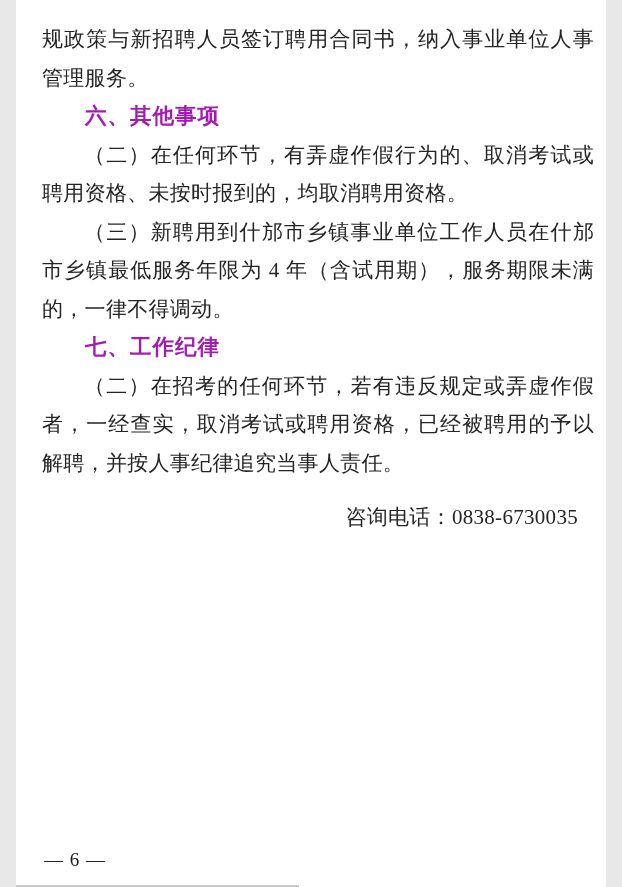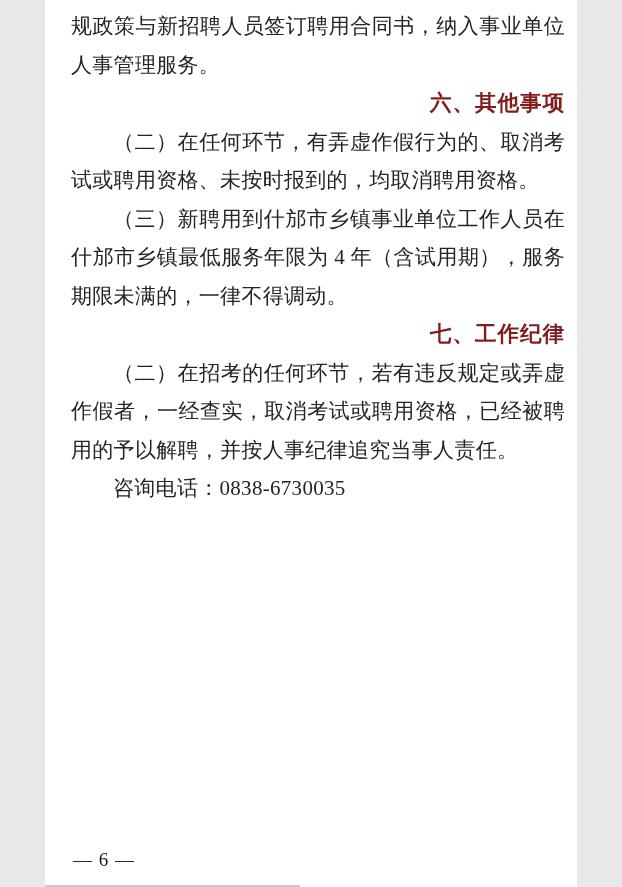--- a/index.html
+++ b/index.html
@@ -2,26 +2,26 @@
 <html><head>
 <meta charset="utf-8">
 <style>
   html, body {
     margin: 0;
     padding: 0;
     background: #e8e8e8;
   }
   .page {
     position: relative;
-    width: 532px;
+    width: 590px;
     height: 887px;
     margin: 0 auto;
     background: #ffffff;
     box-sizing: border-box;
-    padding: 7px 12px 0 26px;
+    padding: 20px 12px 0 26px;
     overflow: hidden;
     font-family: "Liberation Serif", "DejaVu Serif", serif;
     font-size: 21px;
     line-height: 38.5px;
     color: #242424;
   }
   .para {
     margin: 0;
     text-align: justify;
     text-indent: 2em;
@@ -30,28 +30,27 @@
   }
   .para.no-indent {
     text-indent: 0;
   }
   .heading {
     margin: 0;
     font-family: "Liberation Sans", "DejaVu Sans", sans-serif;
     font-weight: 700;
     font-size: 21.5px;
     line-height: 38.5px;
-    color: #7f1d1d;
+    color: #a21caf;
     text-indent: 2em;
     letter-spacing: 1px;
-    text-align: right;
   }
   .phone-line {
-    margin: 0;
-    text-align: left;
+    margin: 16px;
+    text-align: right;
     text-indent: 2em;
     letter-spacing: 0.3px;
   }
   .page-footer {
     position: absolute;
     left: 28px;
     bottom: 8px;
     font-family: "Liberation Serif", "DejaVu Serif", serif;
     font-size: 19px;
     color: #1a1a1a;

